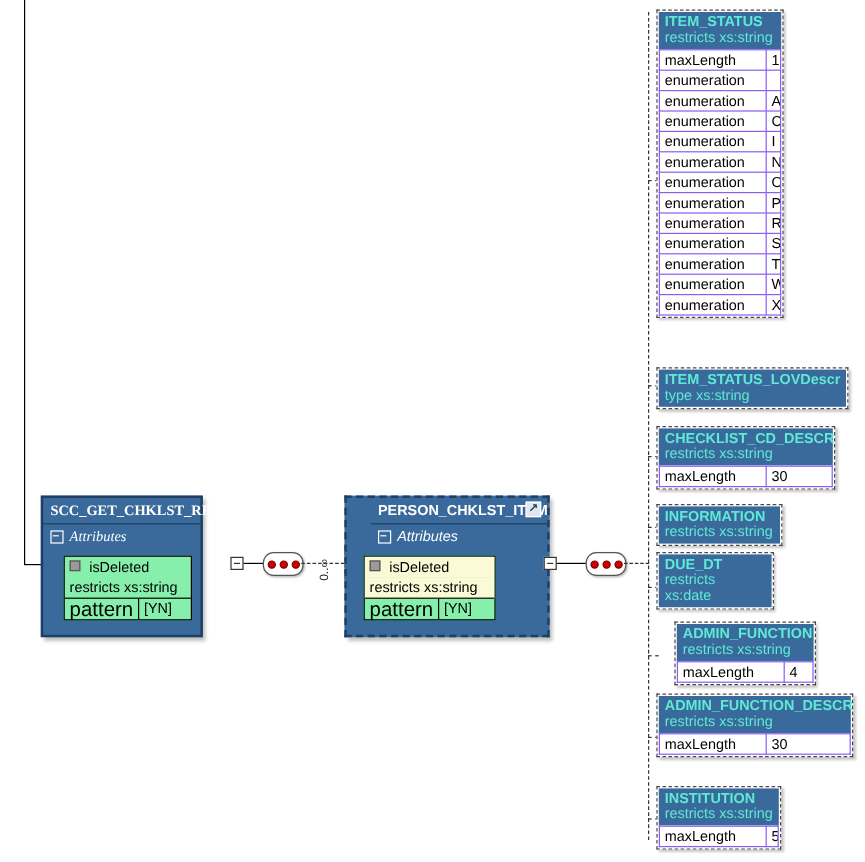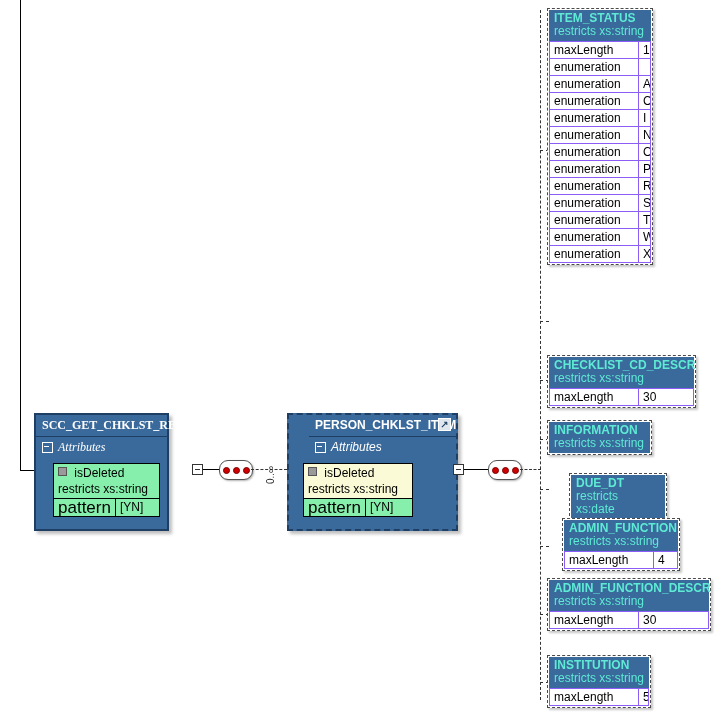--- a/index.html
+++ b/index.html
@@ -260,20 +260,26 @@
             <td class="v">W</td>
           </tr>
       <tr>
             <td class="k">enumeration</td>
             <td class="v">X</td>
           </tr>
     </tbody>
       </table>
   </div>
 
+  <div class="stype" style="left:547px;top:306px;width:160px;">
+    <div class="hdr">
+      <span class="nm">ITEM_STATUS_LOVDescr</span>
+      <span class="sub">type xs:string</span>
+    </div>
+  </div>
 
   <div class="stype" style="left:547px;top:355px;width:149px;">
     <div class="hdr">
       <span class="nm">CHECKLIST_CD_DESCR</span>
       <span class="sub">restricts xs:string</span>
     </div>
     <table class="facets">
         <tbody>
       <tr>
             <td class="k">maxLength</td>
@@ -283,21 +289,21 @@
       </table>
   </div>
 
   <div class="stype" style="left:547px;top:420px;width:105px;">
     <div class="hdr">
       <span class="nm">INFORMATION</span>
       <span class="sub">restricts xs:string</span>
     </div>
   </div>
 
-  <div class="stype" style="left:547px;top:473px;width:98px;margin-left:22px;">
+  <div class="stype" style="left:547px;top:460px;width:98px;">
     <div class="hdr">
       <span class="nm">DUE_DT</span>
       <span class="sub">restricts xs:date</span>
     </div>
   </div>
 
   <div class="stype" style="left:562px;top:518px;width:118px;">
     <div class="hdr">
       <span class="nm">ADMIN_FUNCTION</span>
       <span class="sub">restricts xs:string</span>

